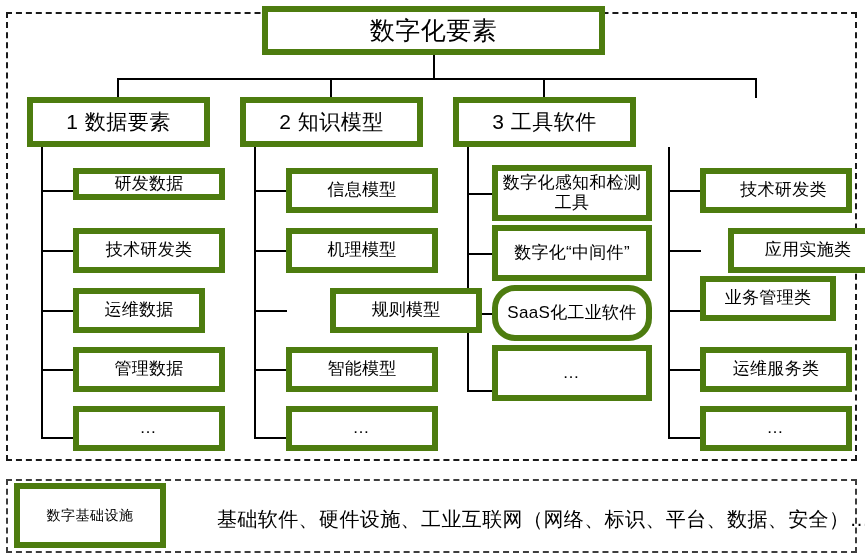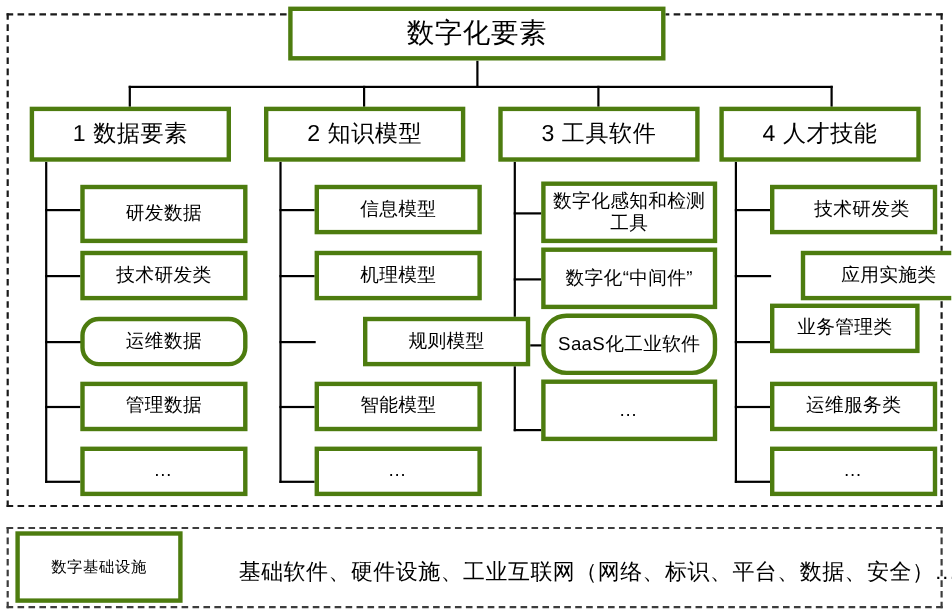--- a/index.html
+++ b/index.html
@@ -35,21 +35,21 @@
     width: 851px;
     height: 74px;
     border: 2px dashed #3d3d3d;
     box-sizing: border-box;
   }
   
   .box {
     position: absolute;
     box-sizing: border-box;
     background: #ffffff;
-    border: 4px solid #4d7c0f;
+    border: 6px solid #4d7c0f;
     display: flex;
     align-items: center;
     justify-content: center;
     text-align: center;
     line-height: 1.18;
     z-index: 3;
   }
   .box-title {
     font-size: 25px;
     letter-spacing: 0.5px;
@@ -108,27 +108,27 @@
   <div class="box box-cat" style="left:27px; top:97px; width:183px; height:50px;">
     <span>1 数据要素</span>
   </div>
   <div class="ln ln-v" style="left:41px; top:147px; width:2px; height:292px;"></div>
   <div class="ln ln-h" style="left:41px; top:190px; width:33px; height:2px;"></div>
   <div class="ln ln-h" style="left:41px; top:250px; width:33px; height:2px;"></div>
   <div class="ln ln-h" style="left:41px; top:310px; width:33px; height:2px;"></div>
   <div class="ln ln-h" style="left:41px; top:369px; width:33px; height:2px;"></div>
   <div class="ln ln-h" style="left:41px; top:437px; width:33px; height:2px;"></div>
 
-  <div class="box box-leaf" style="left:73px; top:168px; width:152px; height:53px;">
+  <div class="box box-leaf" style="left:73px; top:168px; width:152px; height:32px;">
     <span>研发数据</span>
   </div>
   <div class="box box-leaf" style="left:73px; top:228px; width:152px; height:45px;">
     <span>技术研发类</span>
   </div>
-  <div class="box box-leaf" style="left:73px; top:288px; width:152px; height:45px;border-radius:17px;">
+  <div class="box box-leaf" style="left:73px; top:288px; width:132px; height:45px;">
     <span>运维数据</span>
   </div>
   <div class="box box-leaf" style="left:73px; top:347px; width:152px; height:45px;justify-content:center;">
     <span>管理数据</span>
   </div>
   <div class="box box-leaf" style="left:73px; top:406px; width:152px; height:45px;">
     <span class="leaf-dots">…</span>
   </div>
 
   <div class="box box-cat" style="left:240px; top:97px; width:183px; height:50px;">
@@ -172,23 +172,20 @@
   <div class="box box-leaf" style="left:492px; top:225px; width:160px; height:56px;">
     <span>数字化“中间件”</span>
   </div>
   <div class="box box-leaf" style="left:492px; top:285px; width:160px; height:56px;border-radius:23px;">
     <span>SaaS化工业软件</span>
   </div>
   <div class="box box-leaf" style="left:492px; top:345px; width:160px; height:56px;">
     <span class="leaf-dots">…</span>
   </div>
 
-  <div class="box box-cat" style="left:654px; top:97px; width:183px; height:50px;">
-    <span>4 人才技能</span>
-  </div>
   <div class="ln ln-v" style="left:668px; top:147px; width:2px; height:292px;"></div>
   <div class="ln ln-h" style="left:668px; top:190px; width:33px; height:2px;"></div>
   <div class="ln ln-h" style="left:668px; top:250px; width:33px; height:2px;"></div>
   <div class="ln ln-h" style="left:668px; top:310px; width:33px; height:2px;"></div>
   <div class="ln ln-h" style="left:668px; top:369px; width:33px; height:2px;"></div>
   <div class="ln ln-h" style="left:668px; top:437px; width:33px; height:2px;"></div>
 
   <div class="box box-leaf" style="left:700px; top:168px; width:152px; height:45px;padding-left:15px;">
     <span>技术研发类</span>
   </div>

